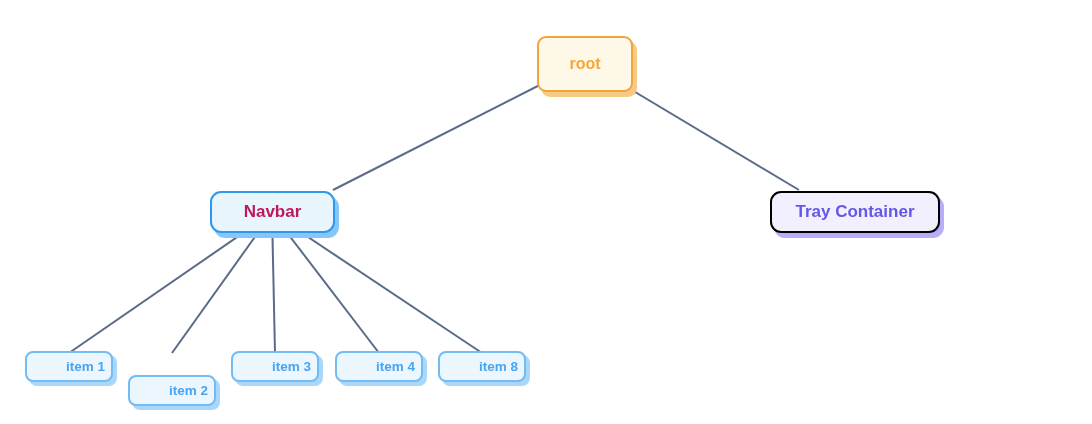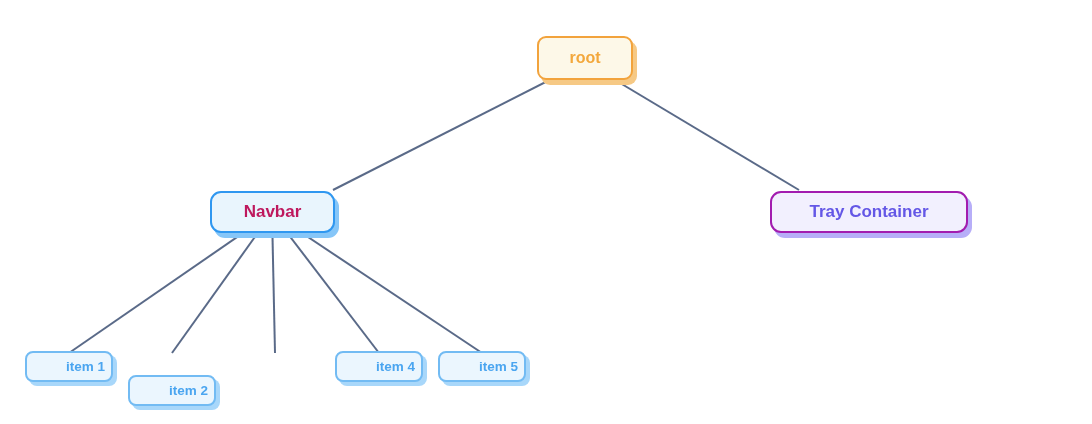--- a/index.html
+++ b/index.html
@@ -33,43 +33,43 @@
     display: flex;
     align-items: center;
     justify-content: center;
     box-sizing: border-box;
     font-weight: 700;
     white-space: nowrap;
     cursor: default;
   }
   
   .n-root {
-    left: 537px; top: 36px; width: 96px; height: 44px;
+    left: 537px; top: 36px; width: 96px; height: 56px;
     background: #fdf8e8;
     border: 2px solid #f2a33c;
     border-radius: 9px;
     color: #f3a83c;
     font-size: 16px;
     box-shadow: 4px 5px 0 #f6c985;
   }
   
   .n-navbar {
     left: 210px; top: 191px; width: 125px; height: 42px;
     background: #e9f5fd;
     border: 2px solid #2f97f0;
     border-radius: 11px;
     color: #be185d;
     font-size: 17px;
     box-shadow: 4px 5px 0 #86c6f8;
   }
   
   .n-tray {
-    left: 770px; top: 191px; width: 198px; height: 42px;
+    left: 770px; top: 191px; width: 170px; height: 42px;
     background: #f2f0fe;
-    border: 2px solid #a21caf;
+    border: 2px solid #000000;
     border-radius: 11px;
     color: #6457e6;
     font-size: 17px;
     box-shadow: 4px 5px 0 #b7aef8;
   }
   
   .n-item {
     top: 351px; width: 88px; height: 31px;
     background: #ebf6fe;
     border: 2px solid #72bbf3;
@@ -113,22 +113,25 @@
   </div>
 
   <div class="node n-item n-item1">
     <span>item 1</span>
   </div>
 
   <div class="node n-item n-item2">
     <span>item 2</span>
   </div>
 
+  <div class="node n-item n-item3">
+    <span>item 3</span>
+  </div>
 
   <div class="node n-item n-item4">
     <span>item 4</span>
   </div>
 
   <div class="node n-item n-item5">
-    <span>item 5</span>
+    <span>item 8</span>
   </div>
 
 </div>
 
 </body></html>

